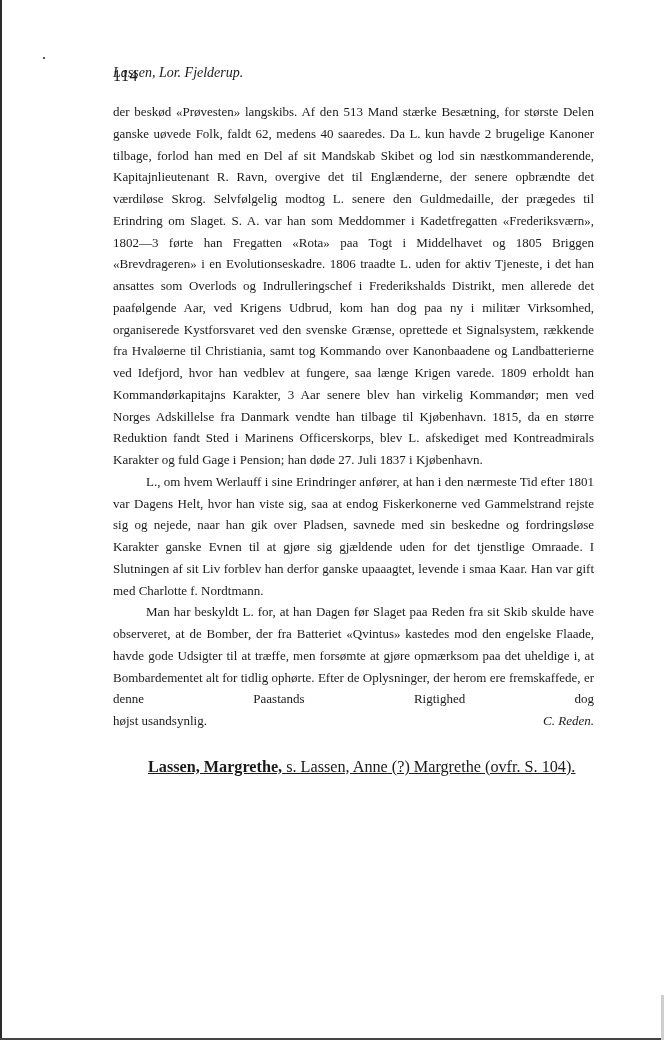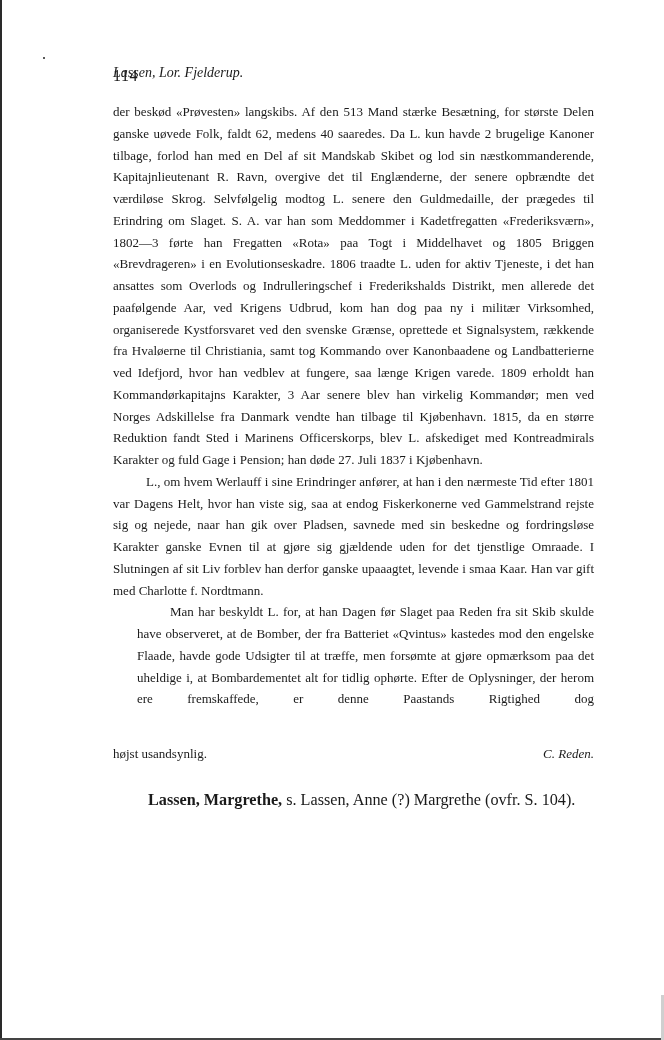--- a/index.html
+++ b/index.html
@@ -70,35 +70,35 @@
       font-size: 13px;
       line-height: 21.75px;
       text-align: justify;
     }
     .para {
       margin: 0;
       text-align: justify;
       text-align-last: left;
     }
     .para.indent { text-indent: 33px; }
-    .para.last-with-sig { text-align-last: justify; margin-left: 24px; }
+    .para.last-with-sig { text-align-last: justify; }
     .line-sig {
       display: flex;
       justify-content: space-between;
-      margin-top: 33px;
     }
     .signature {
       font-style: italic;
     }
     .entry {
       margin-top: 24px;
       padding-left: 35px;
       font-size: 16.2px;
       line-height: 22px;
       white-space: nowrap;
+      text-decoration: underline;
     }
     .entry .entry-name { font-weight: bold; }
   </style>
 </head>
 <body>
 
 <div class="left-edge"></div>
 <div class="bottom-edge"></div>
 <div class="right-edge"></div>
 <div class="speck"></div>

